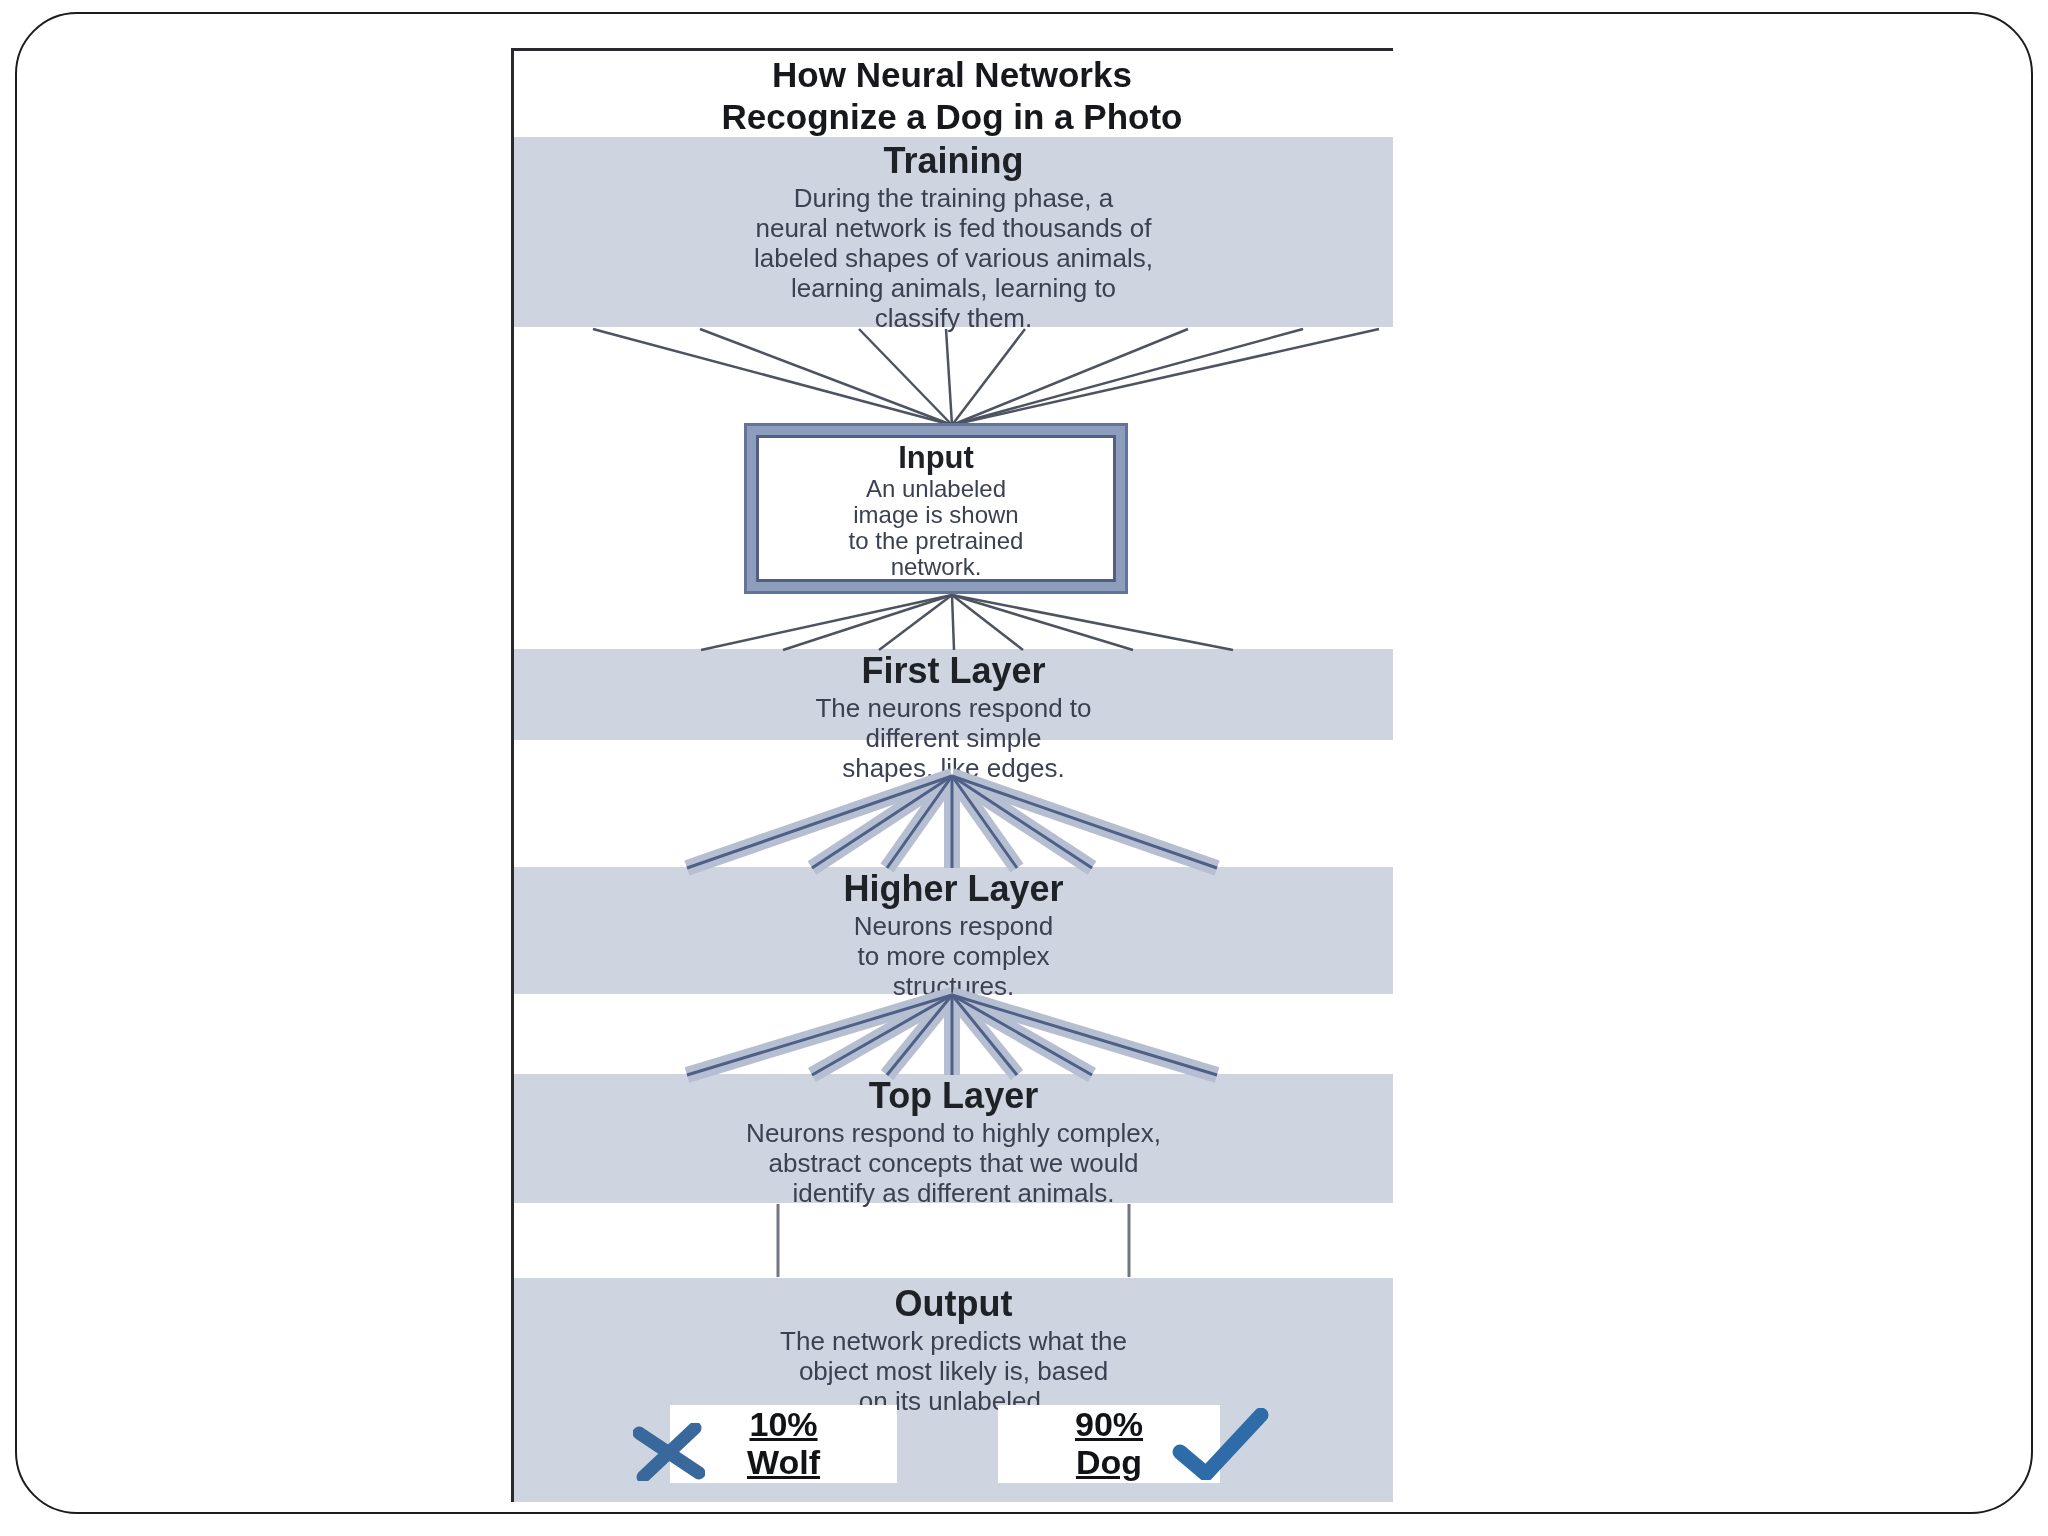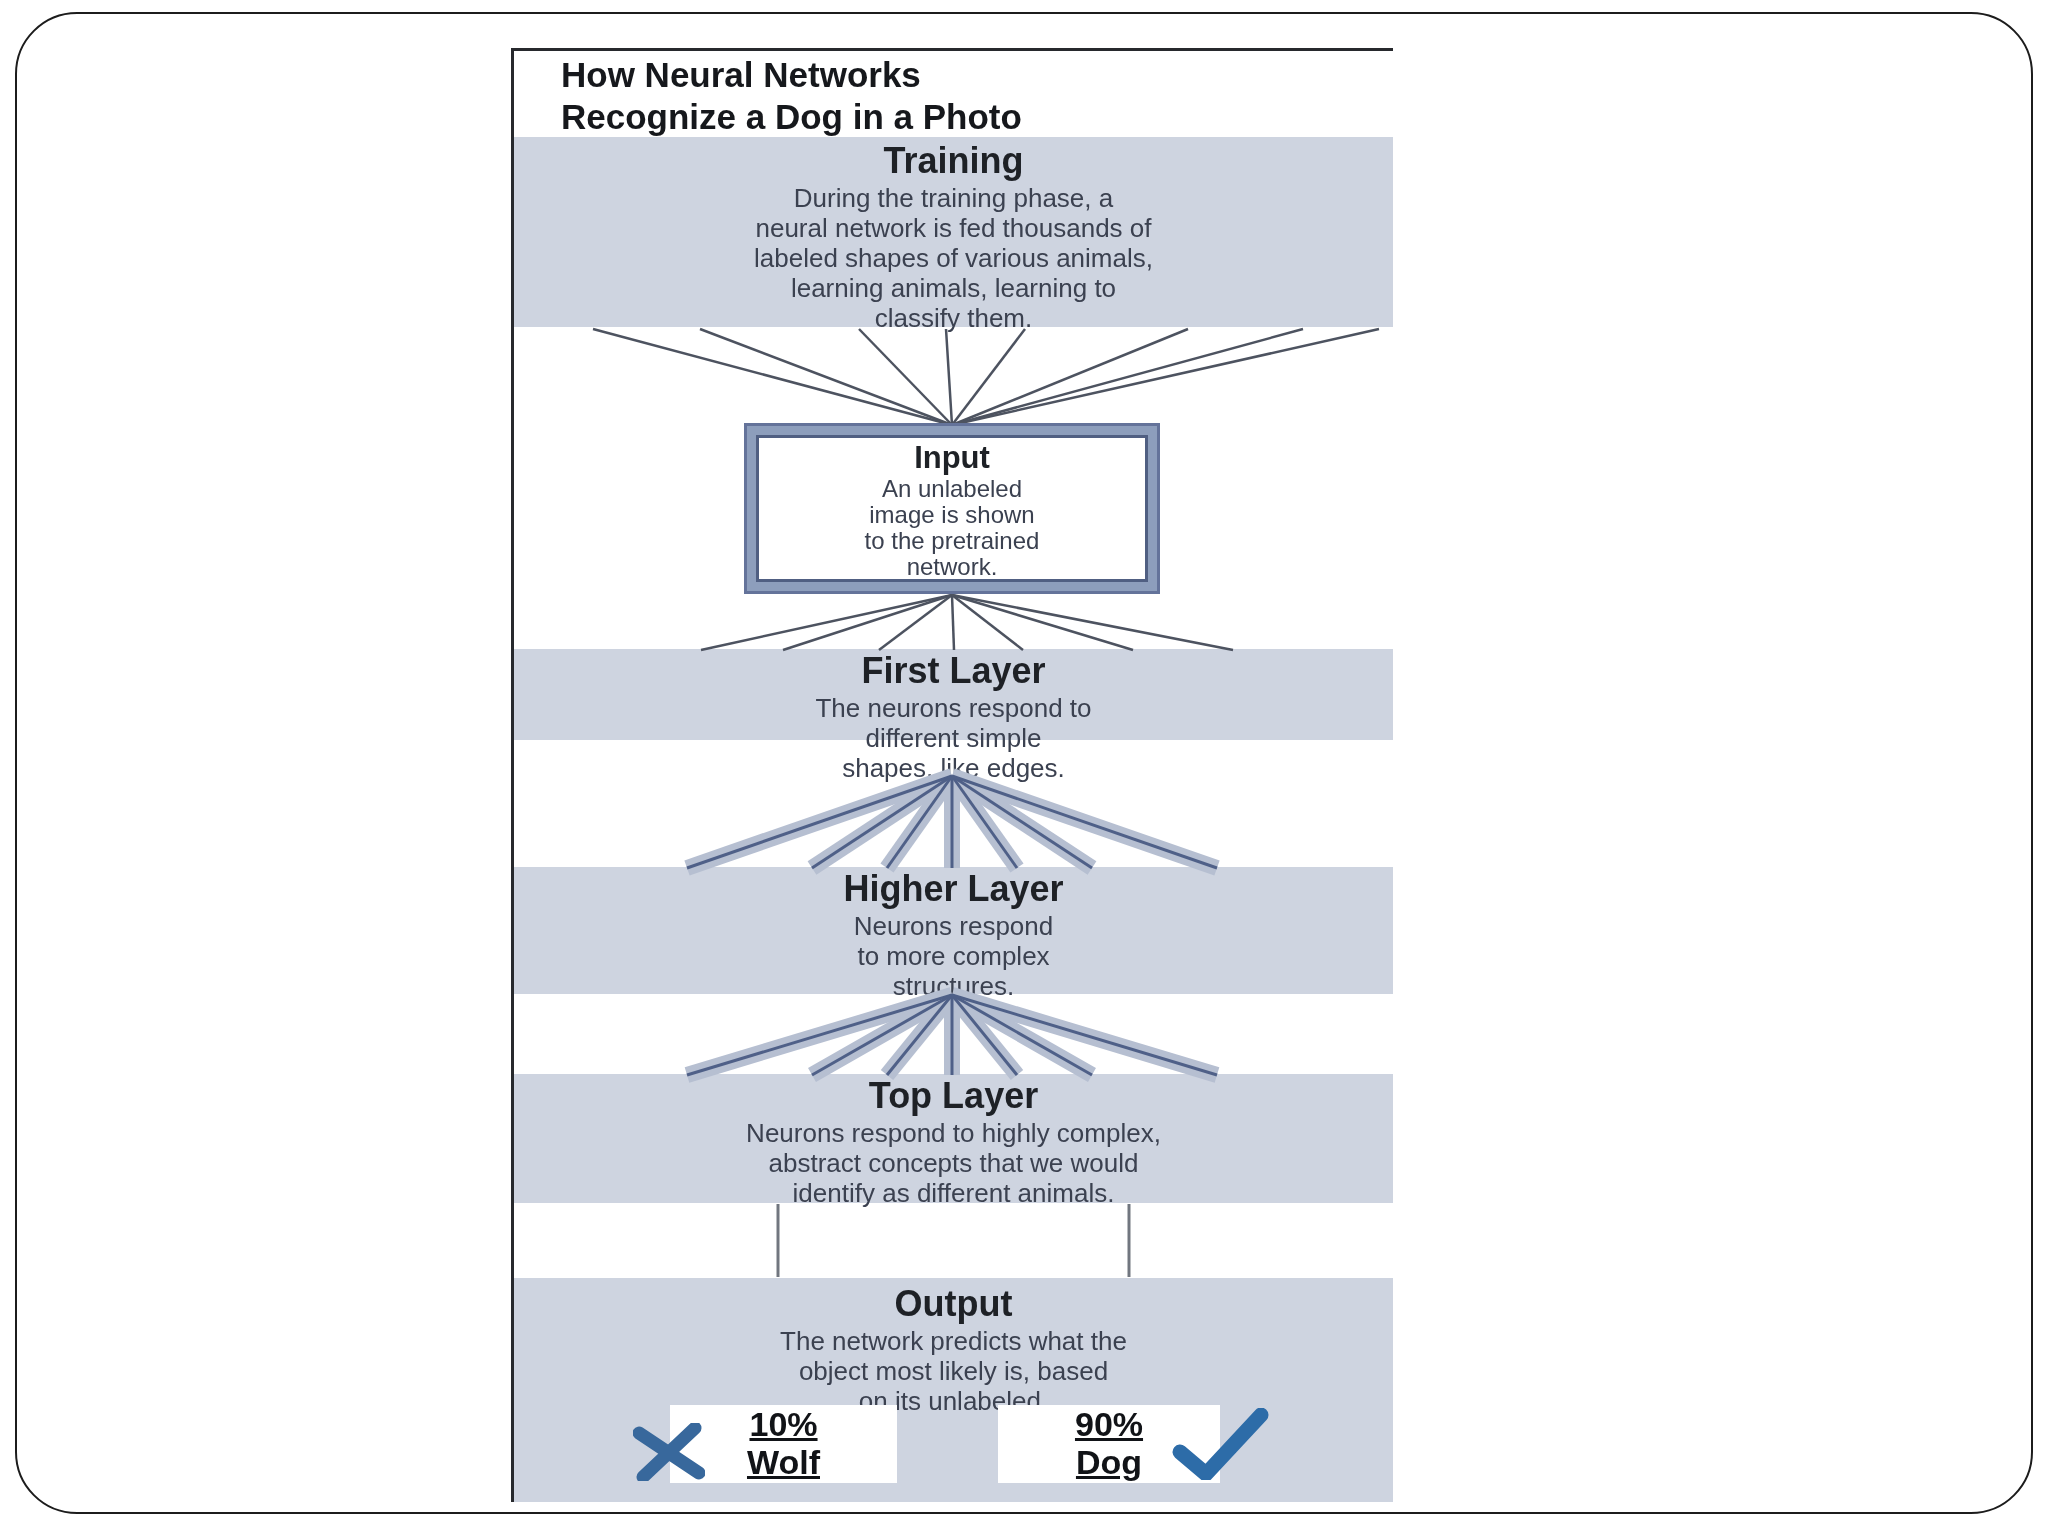--- a/index.html
+++ b/index.html
@@ -9,35 +9,35 @@
   .slide-border{position:absolute;left:15px;top:12px;width:2018px;height:1502px;
     border:2px solid #1c1c1c;border-radius:62px;box-sizing:border-box;}
 
   
   .diagram{position:absolute;left:511px;top:48px;width:882px;height:1454px;
     background:#ffffff;filter:blur(0.45px);}
   .rule-top{position:absolute;left:0;top:0;width:882px;height:3px;background:#27292d;}
   .rule-left{position:absolute;left:0;top:0;width:3px;height:1454px;background:#27292d;}
 
   .band{position:absolute;left:3px;width:879px;background:#ced4e0;text-align:center;box-sizing:border-box;}
-  .title-block{position:absolute;left:8px;top:6px;width:882px;text-align:left;padding-left:42px;}
+  .title-block{position:absolute;left:0;top:6px;width:882px;text-align:center;}
   .title-line{display:block;font-weight:bold;font-size:35px;line-height:42px;color:#16181c;}
 
   .h1{display:block;font-weight:bold;font-size:36px;line-height:44px;color:#1e2126;}
   .bl{display:block;font-size:26px;line-height:30px;color:#3b4150;}
 
   .sec-training{top:89px;height:190px;padding-top:2px;}
   .sec-first{top:601px;height:91px;}
   .sec-higher{top:819px;height:127px;}
   .sec-top{top:1026px;height:129px;}
   .sec-output{top:1230px;height:224px;padding-top:4px;}
 
   svg.wires{position:absolute;left:0;top:0;z-index:1;}
 
-  .input-box{position:absolute;left:233px;top:375px;width:416px;height:171px;
+  .input-box{position:absolute;left:233px;top:375px;width:384px;height:171px;
     box-sizing:border-box;border:3px solid #64739a;background:#8d9ebc;z-index:2;}
   .input-box .mid{position:absolute;inset:0;border:9px solid #8d9ebc;box-sizing:border-box;}
   .input-box .inner{position:absolute;inset:9px;border:3px solid #505f82;background:#ffffff;
     box-sizing:border-box;text-align:center;padding-top:2px;}
   .input-box .h1{font-size:31px;line-height:36px;}
   .input-box .bl{font-size:24px;line-height:26px;}
 
   .result-box{position:absolute;background:#ffffff;text-align:center;z-index:2;}
   .result-box.wolf{left:159px;top:1357px;width:227px;height:78px;}
   .result-box.dog{left:487px;top:1357px;width:222px;height:78px;}

